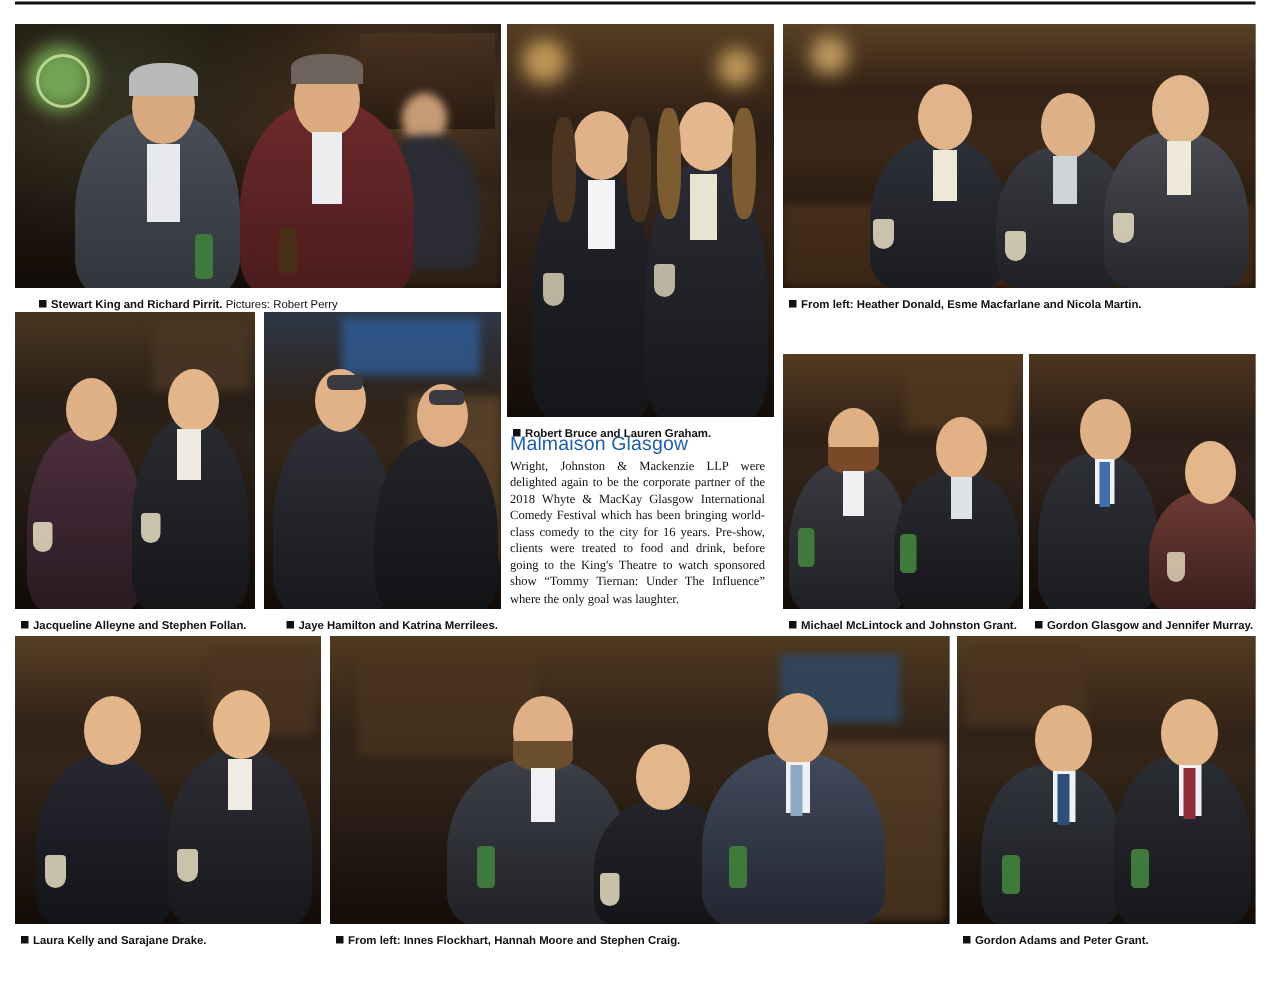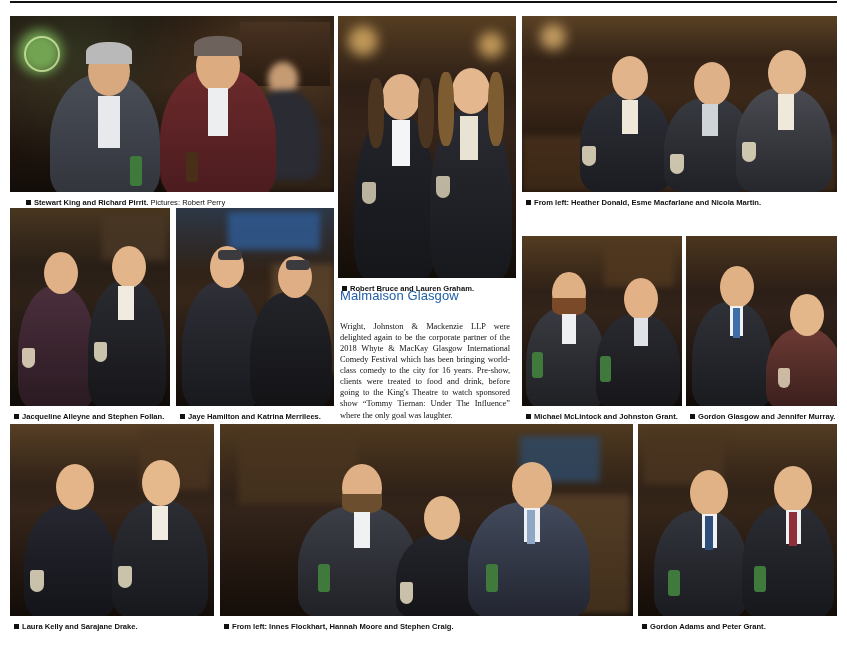--- a/index.html
+++ b/index.html
@@ -121,21 +121,21 @@
     letter-spacing: 0.1px;
     margin-top: 1px;
     line-height: 1.1;
   }
   .story-body {
     font-family: "Liberation Serif", serif;
     font-size: 8.4px;
     color: #111;
     line-height: 1.32;
     text-align: justify;
-    margin-top: 18px;
+    margin-top: 2px;
   }
 
   
   .ph-base { position: absolute; inset: 0; }
   .figure { position: absolute; border-radius: 45% 45% 18% 18% / 55% 55% 20% 20%; }
   .head { position: absolute; border-radius: 50%; }
   .glow { position: absolute; border-radius: 50%; filter: blur(6px); opacity: .7; }
   .blur { filter: blur(3px); }
 </style>
 </head>
@@ -255,21 +255,21 @@
       <div style="position:absolute; left:96px; top:56px; width:62px; height:110px; background:rgba(120,90,55,.5);" class="blur"></div>
       <div class="figure" style="left:6px; top:74px; width:80px; height:126px; background:linear-gradient(#2f3038,#18191d);"></div>
       <div class="head" style="left:34px; top:38px; width:34px; height:42px; background:#e2b288;"></div>
       <div style="position:absolute; left:26px; top:30px; width:52px; height:58px; background:#c9a26b; border-radius:50% 50% 40% 40%; z-index:-1;"></div>
       <div style="position:absolute; left:42px; top:42px; width:24px; height:10px; background:#3b3b3f; border-radius:4px;"></div>
       <div class="figure" style="left:74px; top:84px; width:82px; height:116px; background:linear-gradient(#232429,#131316);"></div>
       <div class="head" style="left:102px; top:48px; width:34px; height:42px; background:#dfae85;"></div>
       <div style="position:absolute; left:94px; top:40px; width:52px; height:58px; background:#9a8a74; border-radius:50% 50% 40% 40%; z-index:-1;"></div>
       <div style="position:absolute; left:110px; top:52px; width:24px; height:10px; background:#3b3b3f; border-radius:4px;"></div>
     </div>
-    <div class="caption" style="left:170px; top:404px;">
+    <div class="caption" style="left:181px; top:404px;">
       <span class="sq"></span><span>Jaye Hamilton and Katrina Merrilees.</span>
     </div>
 
     <div class="story" style="left:330px; top:280px;">
       <div class="story-sub">Malmaison Glasgow</div>
       <div class="story-body">Wright, Johnston &amp; Mackenzie LLP were delighted again to be the corporate partner of the 2018 Whyte &amp; MacKay Glasgow International Comedy Festival which has been bringing world-class comedy to the city for 16 years. Pre-show, clients were treated to food and drink, before going to the King's Theatre to watch sponsored show “Tommy Tiernan: Under The Influence” where the only goal was laughter.</div>
     </div>
 
     <div class="photo" style="left:512px; top:228px; width:160px; height:170px;">
       <div class="img" style="background:linear-gradient(#241810,#33241a 45%,#120c08);"></div>

